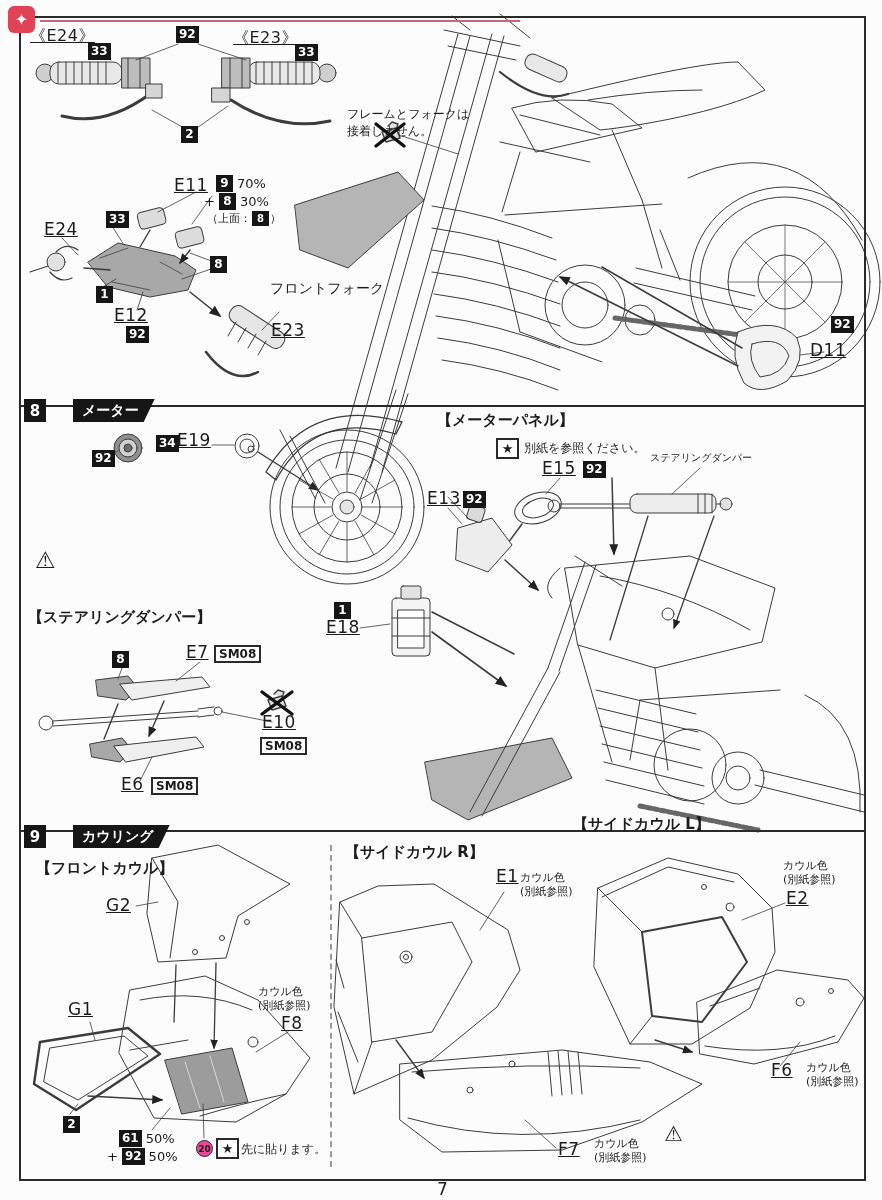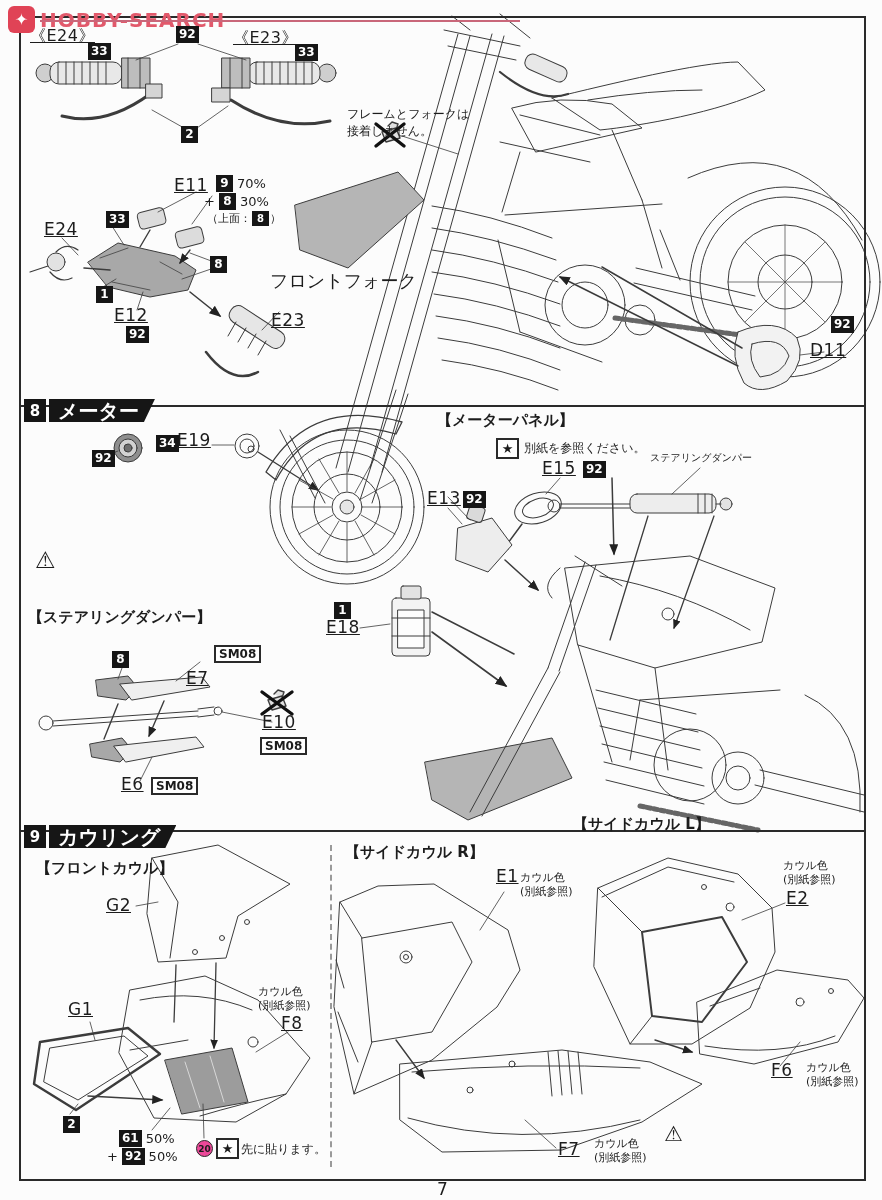--- a/index.html
+++ b/index.html
@@ -18,23 +18,23 @@
          font-size:12px;line-height:15px;padding:1px 3px;min-width:11px;
          text-align:center;white-space:nowrap;}
   .ibadge{display:inline-block;background:#161616;color:#fff;font-weight:bold;
           font-size:12px;line-height:15px;padding:1px 3px;min-width:11px;text-align:center;}
   .codebox{position:absolute;border:2px solid #2a2a2a;background:#fff;
            font-size:12px;font-weight:bold;line-height:14px;padding:0 3px;white-space:nowrap;}
   .mixrow{position:absolute;font-size:13px;white-space:nowrap;display:flex;gap:4px;align-items:center;}
   .banner{position:absolute;display:flex;gap:3px;height:23px;}
   .banner .num{background:#161616;color:#fff;font-weight:bold;width:22px;
                display:flex;align-items:center;justify-content:center;font-size:15px;}
-  .banner .ttl{background:#161616;color:#fff;font-weight:bold;font-size:20px;
+  .banner .ttl{background:#161616;color:#fff;font-weight:bold;font-size:14px;
                padding:1px 16px 0 9px;display:flex;align-items:center;
-               clip-path:polygon(0 0,100% 0,calc(100% - 11px) 100%,0 100%);}
+               clip-path:polygon(0 0,100% 0,calc(100% - 11px) 100%,0 100%);margin-left:24px;}
   .warn{position:absolute;font-size:23px;line-height:1;color:#1c1c1c;}
   .starbox{position:absolute;border:2px solid #2a2a2a;width:19px;height:17px;
            background:#fff;text-align:center;font-size:13px;line-height:17px;}
   .circnum{position:absolute;border:1.5px solid #2a2a2a;border-radius:50%;
            width:15px;height:15px;font-size:9px;font-weight:bold;background:#ec4899;
            display:flex;align-items:center;justify-content:center;}
   .logo{position:absolute;left:8px;top:6px;display:flex;align-items:center;gap:5px;}
   .logomark{width:27px;height:27px;background:#e04356;border-radius:6px;
             display:flex;align-items:center;justify-content:center;color:#fff;font-size:16px;}
   .logotext{color:#e2596b;font-weight:bold;font-size:20px;letter-spacing:1px;
@@ -253,21 +253,20 @@
     </g>
   </svg>
 
   <div class="frame"></div>
   <div class="hdiv" style="top:405px"></div>
   <div class="hdiv" style="top:830px"></div>
   <div class="vdash" style="left:330px;top:845px;height:322px"></div>
 
   <div class="logo">
     <span class="logomark">✦</span>
-    <span class="logotext">HOBBY-SEARCH</span>
   </div>
   <div class="logoline"></div>
 
   <span class="lbl" style="left:30px;top:26px;font-size:16px">《E24》</span>
   <span class="badge" style="left:88px;top:43px">33</span>
   <span class="badge" style="left:176px;top:26px">92</span>
   <span class="lbl" style="left:233px;top:28px;font-size:16px">《E23》</span>
   <span class="badge" style="left:295px;top:44px">33</span>
   <span class="badge" style="left:181px;top:126px">2</span>
 
@@ -285,22 +284,22 @@
   </div>
   <div class="mixrow" style="left:207px;top:211px;font-size:11px;gap:1px">
     <span>（上面：</span>
     <span class="ibadge" style="font-size:10px;line-height:13px">8</span>
     <span>）</span>
   </div>
   <span class="badge" style="left:210px;top:256px">8</span>
   <span class="badge" style="left:96px;top:286px">1</span>
   <span class="lbl" style="left:114px;top:305px">E12</span>
   <span class="badge" style="left:126px;top:326px">92</span>
-  <span class="lbl" style="left:271px;top:310px">E23</span>
-  <span class="note" style="left:270px;top:268px;font-size:18px">フロントフォーク</span>
+  <span class="lbl" style="left:271px;top:320px">E23</span>
+  <span class="note" style="left:270px;top:279px;font-size:14px">フロントフォーク</span>
   <div class="note" style="left:347px;top:106px">フレームとフォークは
 接着しません。</div>
   <span class="badge" style="left:831px;top:316px">92</span>
   <span class="lbl" style="left:810px;top:340px">D11</span>
 
   <div class="banner" style="left:24px;top:399px">
     <span class="num">8</span>
     <span class="ttl">メーター</span>
   </div>
   <span class="badge" style="left:92px;top:450px">92</span>
@@ -313,21 +312,21 @@
   <span class="lbl" style="left:542px;top:458px">E15</span>
   <span class="badge" style="left:583px;top:461px">92</span>
   <span class="lbl" style="left:427px;top:488px">E13</span>
   <span class="badge" style="left:463px;top:491px">92</span>
   <span class="note" style="left:650px;top:451px;font-size:10px">ステアリングダンパー</span>
 
   <span class="warn" style="left:35px;top:549px">⚠</span>
 
   <span class="jh" style="left:28px;top:608px">【ステアリングダンパー】</span>
   <span class="badge" style="left:112px;top:651px">8</span>
-  <span class="lbl" style="left:186px;top:668px">E7</span>
+  <span class="lbl" style="left:186px;top:642px">E7</span>
   <span class="codebox" style="left:214px;top:645px">SM08</span>
   <span class="lbl" style="left:262px;top:712px">E10</span>
   <span class="codebox" style="left:260px;top:737px">SM08</span>
   <span class="lbl" style="left:121px;top:774px">E6</span>
   <span class="codebox" style="left:151px;top:777px">SM08</span>
 
   <span class="badge" style="left:334px;top:602px">1</span>
   <span class="lbl" style="left:326px;top:617px">E18</span>
 
   <div class="banner" style="left:24px;top:825px">

